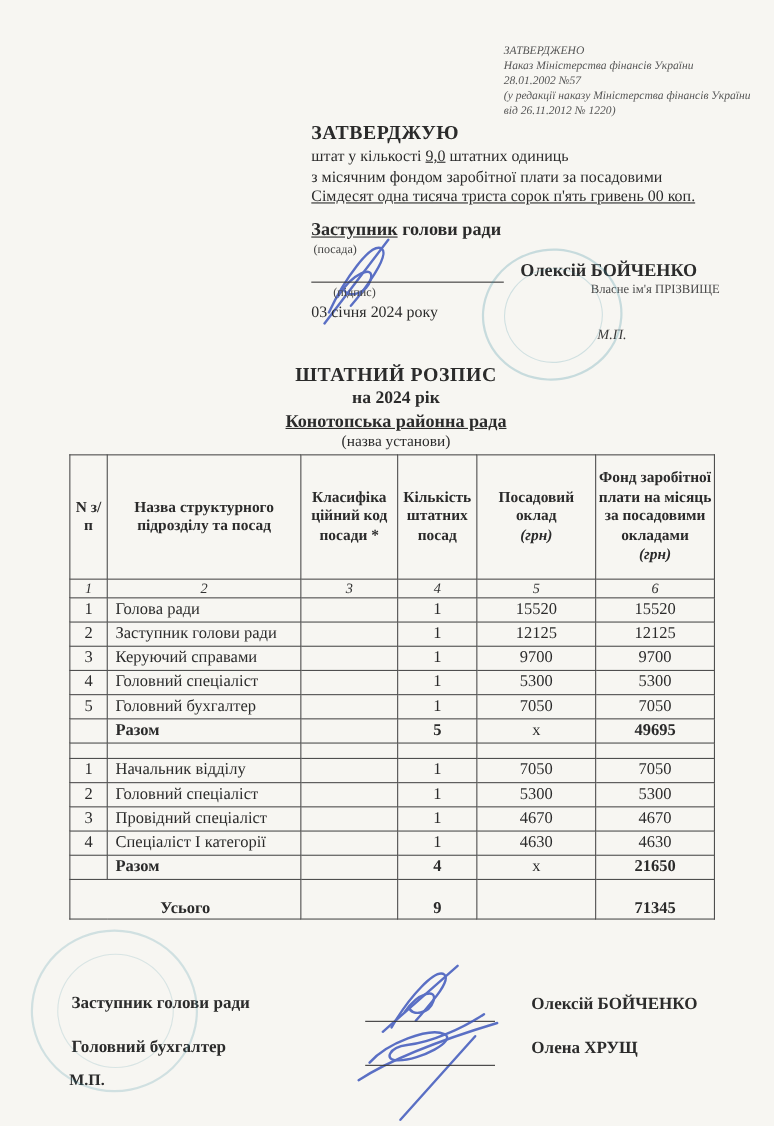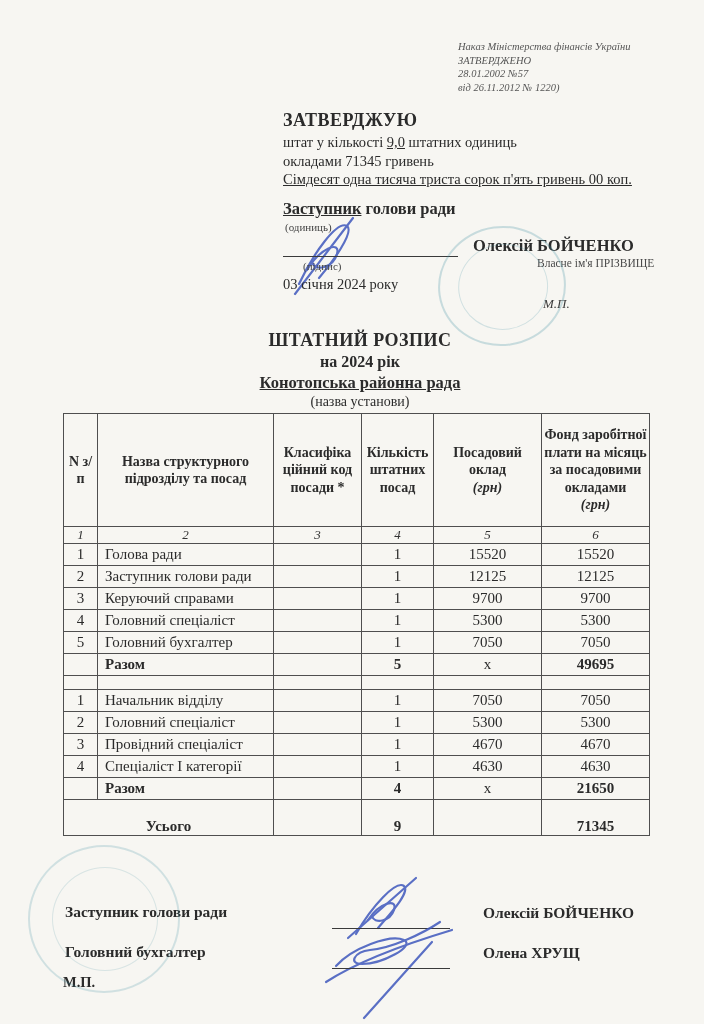--- a/index.html
+++ b/index.html
@@ -69,34 +69,35 @@
   .stamp-top { left:438px; top:226px; width:128px; height:120px; border:2px solid rgba(56,138,158,.25); transform:rotate(-8deg); }
   .stamp-top-inner { left:18px; top:16px; width:90px; height:86px; border:1.5px solid rgba(56,138,158,.2); }
   .stamp-bottom { left:28px; top:845px; width:152px; height:148px; border:2px solid rgba(56,138,158,.2); }
   .stamp-bottom-inner { left:22px; top:20px; width:106px; height:104px; border:1.5px solid rgba(56,138,158,.16); }
   svg.sig { overflow:visible; }
 </style>
 </head>
 <body>
 
 <div class="abs approved-stamp">
+  <div>ЗАТВЕРДЖЕНО</div>
   <div>Наказ Міністерства фінансів України</div>
-  <div>ЗАТВЕРДЖЕНО</div>
   <div>28.01.2002 №57</div>
+  <div>(у редакції наказу Міністерства фінансів України</div>
   <div>від 26.11.2012 № 1220)</div>
 </div>
 
 <div class="abs approve-title">ЗАТВЕРДЖУЮ</div>
 <div class="abs approve-lines">
   <div><span>штат у кількості </span><span class="u">9,0</span><span> штатних  одиниць</span></div>
-  <div>окладами  71345  гривень</div>
+  <div>з місячним фондом заробітної плати за посадовими</div>
   <div class="amount-words">Сімдесят одна тисяча триста сорок п'ять гривень 00 коп.</div>
 </div>
 <div class="abs position-line"><span class="u">Заступник</span><span> голови ради</span></div>
-<div class="abs posada-caption">(одиниць)</div>
+<div class="abs posada-caption">(посада)</div>
 
 <svg class="abs sig" style="left:287px; top:212px;" width="88" height="84" viewBox="0 0 88 84">
   <g fill="none" stroke="#3f58bd" stroke-width="2.2" stroke-linecap="round" opacity="0.85">
     <path d="M12,72 C26,42 50,8 60,14 C68,20 44,52 32,66"></path>
     <path d="M20,58 C33,36 54,28 50,42 C46,56 28,60 25,50"></path>
     <path d="M8,82 L66,6"></path>
   </g>
 </svg>
 <div class="abs sign-line1"></div>
 <div class="abs pidpys-caption">(підпис)</div>

